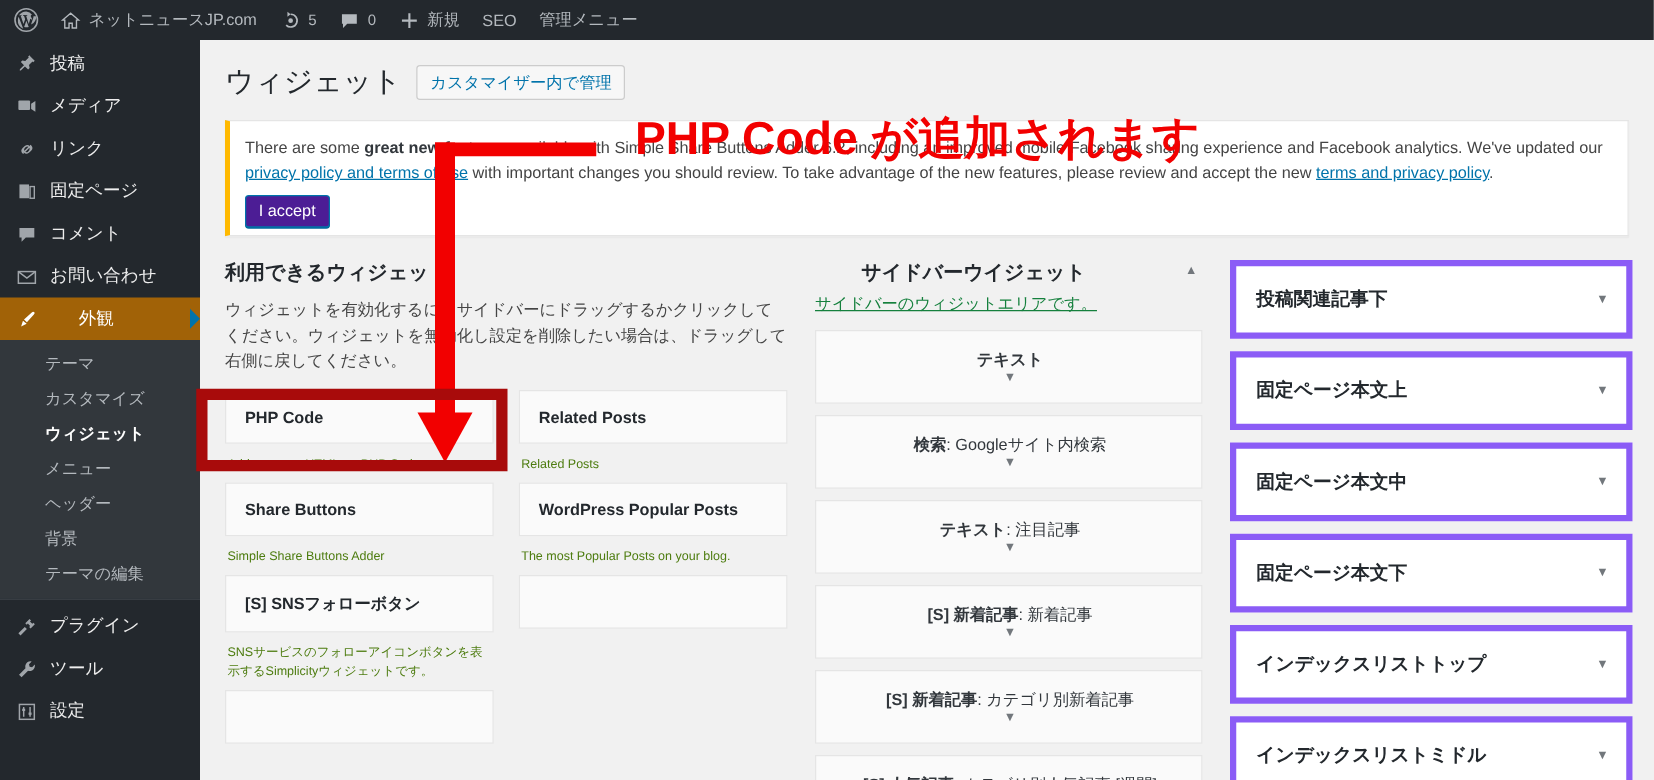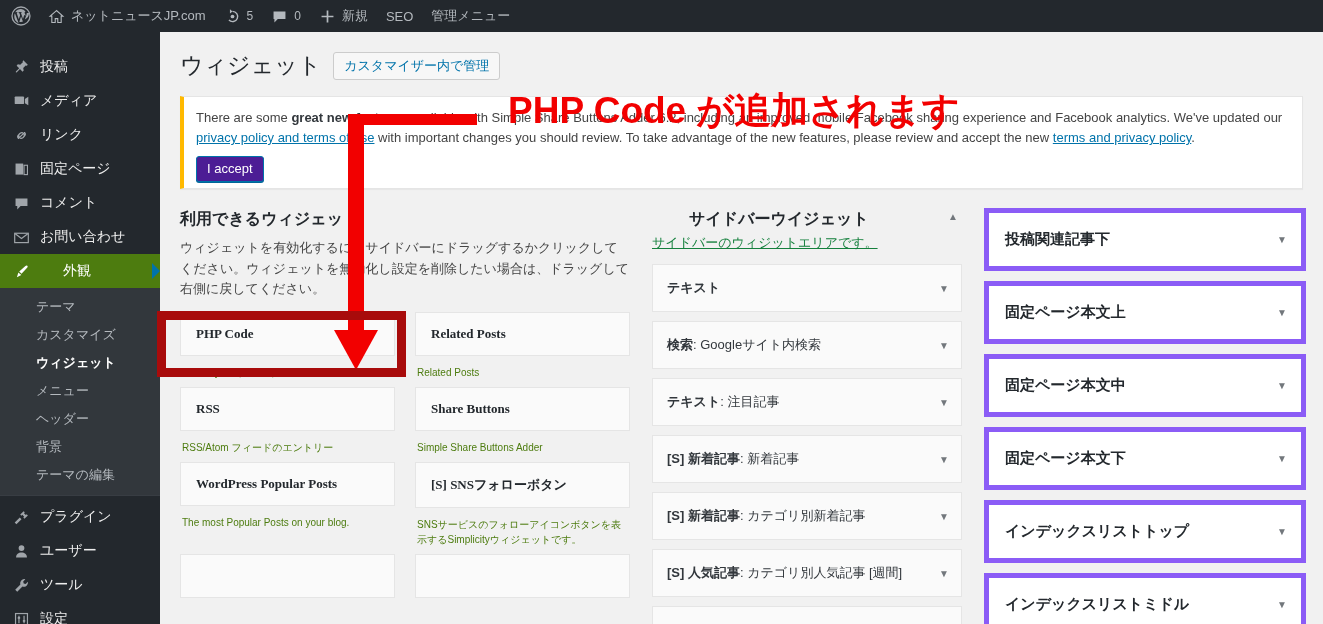--- a/index.html
+++ b/index.html
@@ -35,21 +35,21 @@
     width: 160px; height: 592px;
     background: #23282d;
     font-size: 14px;
   }
   .menu-top {
     display: flex; align-items: center; gap: 9px;
     height: 34px; padding: 0 0 0 11px;
     color: #eee; cursor: pointer; position: relative;
   }
   .menu-top.current {
-    background: #4d7c0f; color: #fff; font-weight: normal; gap: 32px;
+    background: #a16207; color: #fff; font-weight: normal; gap: 32px;
   }
   .menu-top.current::after {
     content: ""; position: absolute; right: -8px; top: 50%;
     margin-top: -8px; border: 8px solid transparent;
     border-left-color: #0073aa;
   }
   .menu-ico { width: 20px; height: 20px; display: inline-flex;
     align-items: center; justify-content: center;
     font-size: 15px; color: #a0a5aa; line-height: 1; }
   .menu-top.current .menu-ico { color: #fff; }
@@ -126,21 +126,20 @@
   }
 
   .widget-grid { display: flex; flex-wrap: wrap; gap: 0 20px; }
   .widget-cell { width: 215px; margin-bottom: 7px; }
   .widget-box {
     background: #fafafa;
     border: 1px solid #e5e5e5;
     padding: 13px 15px;
     font-size: 13px; font-weight: bold; color: #23282d;
     cursor: move;
-    font-family: Liberation Serif, serif;
   }
   .widget-desc {
     font-size: 10px; color: #4d7c0f; line-height: 1.5;
     padding: 9px 0 0 2px;
   }
 
   
   .sidebar-area { margin-bottom: 10px; }
   .sidebar-area-head {
     display: flex; align-items: flex-start; justify-content: space-between;
@@ -152,21 +151,21 @@
     font-size: 10px; color: #72777c; line-height: 18px;
     cursor: pointer; padding: 0 4px;
   }
   .sidebar-area-desc {
     font-size: 13px; color: #15803d; margin: 4px 0 12px; text-decoration: underline;
   }
   .sb-widget {
     background: #fafafa; border: 1px solid #e5e5e5;
     margin-bottom: 9px; padding: 14px 12px 14px 14px;
     display: flex; align-items: center; justify-content: space-between;
-    font-size: 13px; color: #32373c; cursor: move;
+    font-size: 13px; color: #32373c; cursor: move; flex-direction: column;
   }
   .sb-widget-title { font-weight: normal; }
   .sb-widget-title b { font-weight: bold; }
   .sb-arrow { color: #72777c; font-size: 10px; cursor: pointer; }
 
   .area-closed {
     background: #fff; border: 5px solid #8b5cf6;
     margin-bottom: 10px; padding: 17px 14px 17px 16px;
     display: flex; align-items: center; justify-content: space-between;
     font-size: 15px; font-weight: bold; color: #23282d;
@@ -256,21 +255,21 @@
   <div class="ab-item">
     <span class="ab-label">SEO</span>
   </div>
   <div class="ab-item">
     <span class="ab-label">管理メニュー</span>
   </div>
 </div>
 
 <div id="adminmenu">
 
-  <div class="menu-top" style="margin-top:18px;">
+  <div class="menu-top" style="margin-top:2px;">
     <span class="menu-ico">
       <svg width="17" height="17" viewBox="0 0 20 20">
           <path d="M13.3 2.6l4.1 4.1-1.4 1.4-.7-.7-3.3 3.3.6 2.8-1.4 1.4-3-3-3.9 3.9-1-.1.1-1 3.9-3.9-3-3L5.7 6.3l2.8.6 3.3-3.3-.7-.7 1.4-1.4z" fill="currentColor"></path>
         </svg>
     </span>
     <span>投稿</span>
   </div>
 
   <div class="menu-top">
     <span class="menu-ico">
@@ -343,29 +342,20 @@
 
   <div class="menu-top" style="margin-top:4px;">
     <span class="menu-ico">
       <svg width="17" height="17" viewBox="0 0 20 20">
           <path d="M12.5 2.5l1.4 1.4-1 1 2.2 2.2 1-1 1.4 1.4-4 4-1.4-1.4 1-1-2.2-2.2-1 1-1.4-1.4 4-4zM8 10l2 2-6 6-2-2 6-6z" fill="currentColor"></path>
         </svg>
     </span>
     <span>プラグイン</span>
   </div>
 
-  <div class="menu-top">
-    <span class="menu-ico">
-      <svg width="17" height="17" viewBox="0 0 20 20">
-          <circle cx="10" cy="6" r="3.4" fill="currentColor"></circle>
-          <path d="M3.6 17c0-3.6 2.9-5.8 6.4-5.8s6.4 2.2 6.4 5.8H3.6z" fill="currentColor"></path>
-        </svg>
-    </span>
-    <span>ユーザー</span>
-  </div>
 
   <div class="menu-top">
     <span class="menu-ico">
       <svg width="17" height="17" viewBox="0 0 20 20">
           <path d="M14.5 2.5a5 5 0 0 0-5.8 6.4L2.6 15l2.4 2.4 6.1-6.1a5 5 0 0 0 6.4-5.8l-2.6 2.6-2.3-.6-.6-2.3 2.5-2.7z" fill="currentColor"></path>
         </svg>
     </span>
     <span>ツール</span>
   </div>
 
@@ -403,24 +393,20 @@
       <h2 class="sec-title">利用できるウィジェット</h2>
       <div class="sec-desc">ウィジェットを有効化するにはサイドバーにドラッグするかクリックしてください。ウィジェットを無効化し設定を削除したい場合は、ドラッグして右側に戻してください。</div>
       <div class="widget-grid">
         <div class="widget-cell">
           <div class="widget-box">PHP Code</div>
           <div class="widget-desc">Arbitrary text, HTML, or PHP Code</div>
         </div>
         <div class="widget-cell">
           <div class="widget-box">Related Posts</div>
           <div class="widget-desc">Related Posts</div>
-        </div>
-        <div class="widget-cell">
-          <div class="widget-box">RSS</div>
-          <div class="widget-desc">RSS/Atom フィードのエントリー</div>
         </div>
         <div class="widget-cell">
           <div class="widget-box">Share Buttons</div>
           <div class="widget-desc">Simple Share Buttons Adder</div>
         </div>
         <div class="widget-cell">
           <div class="widget-box">WordPress Popular Posts</div>
           <div class="widget-desc">The most Popular Posts on your blog.</div>
         </div>
         <div class="widget-cell">

